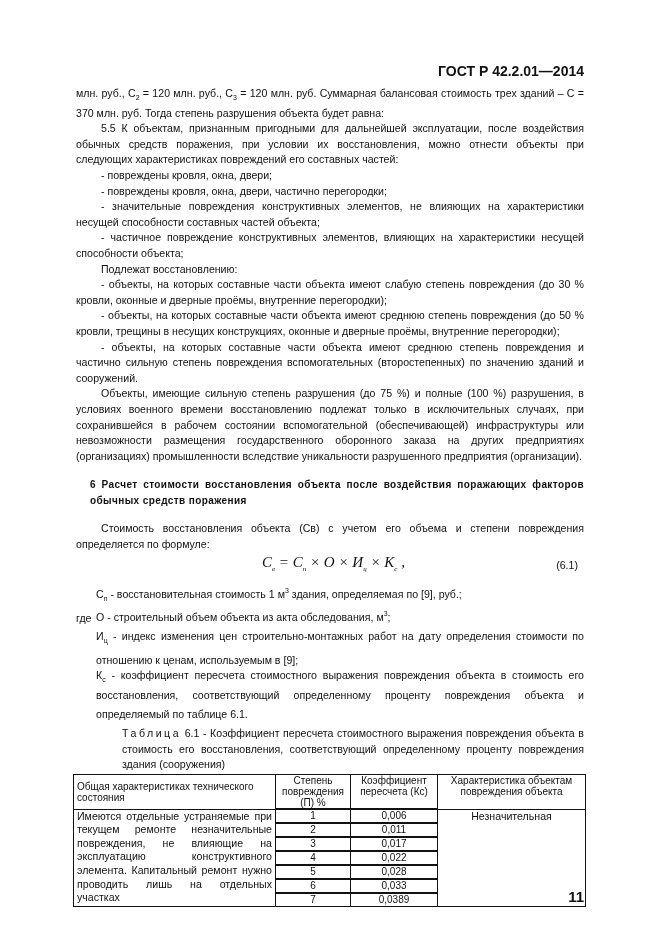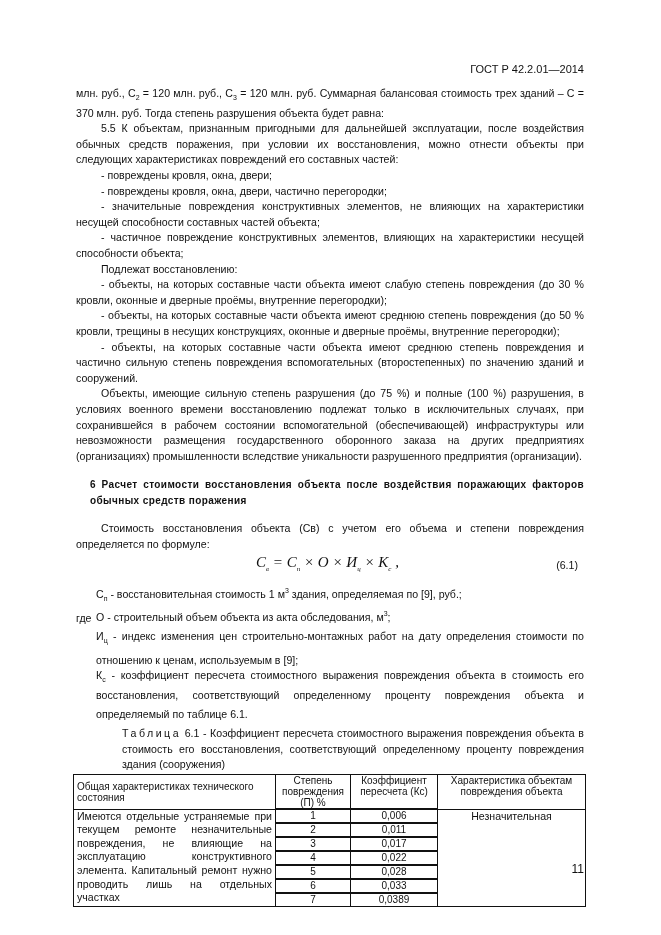--- a/index.html
+++ b/index.html
@@ -1,40 +1,40 @@
 <!DOCTYPE html>
 <html><head>
 <meta charset="utf-8">
 <style>
   html, body { margin: 0; padding: 0; background: #ffffff; }
   body { width: 661px; height: 935px; position: relative; overflow: hidden;
          font-family: "Liberation Sans", sans-serif; color: #111; font-size: 10.6px; }
-  .header { position: absolute; top: 63px; right: 77px; font-weight: normal; font-size: 11px; }
+  .header { position: absolute; top: 63px; right: 77px; font-weight: bold; font-size: 14px; }
   .content { position: absolute; left: 76px; top: 86px; width: 508px; line-height: 15.6px; }
   p { margin: 0; text-align: justify; }
   .ind { text-indent: 25px; }
   .formula1 { text-align: center; margin: 10px 0 13px 0; }
   h2 { font-size: 10px; font-weight: bold; margin: 13px 0 12px 0; padding-left: 14px; line-height: 16px; letter-spacing: 0.4px; text-align: justify; }
   .formula2 { position: relative; height: 24px; margin: 2px 0 4px 0; }
-  .formula2 .eq { position: absolute; left: 180px; top: 0; font-family: "Liberation Serif", serif; font-style: italic; font-size: 15px; }
+  .formula2 .eq { position: absolute; left: 186px; top: 0; font-family: "Liberation Serif", serif; font-style: italic; font-size: 15px; }
   .formula2 .num { position: absolute; right: 6px; top: 3px; }
   .where { position: relative; }
   .where .lbl { position: absolute; left: 0; top: 0; margin-top: 28px; }
   .where .defs { margin-left: 20px; }
   sub, sup { font-size: 7px; }
   .caption { margin-top: 4px; margin-left: 46px; }
   .spaced { letter-spacing: 2.5px; }
   table { border-collapse: collapse; width: 513px; margin-top: 1px; margin-left: -3px; font-size: 10px; }
   th, td { border: 1px solid #111; padding: 0 3px; vertical-align: top; font-weight: normal; }
   th { text-align: center; line-height: 11px; }
   th.c1 { text-align: left; vertical-align: middle; }
   td.num { text-align: center; line-height: 12px; height: 12px; border-top: 2px solid #111; }
   td.desc { text-align: justify; line-height: 13.6px; font-size: 10.6px; }
   td.char { text-align: center; line-height: 13px; font-size: 10.6px; }
-  .pagenum { position: absolute; top: 862px; right: 77px; font-size: 12px; }
+  .pagenum { position: absolute; top: 888px; right: 77px; font-size: 15px; font-weight: bold; }
 </style>
 </head>
 <body>
 
 <div class="header">ГОСТ Р 42.2.01—2014</div>
 
 <div class="content">
   <p><span>млн. руб., С</span><sub>2</sub><span> = 120 млн. руб., С</span><sub>3</sub><span> = 120 млн. руб. Суммарная балансовая стоимость трех зданий – С = 370 млн. руб. Тогда степень разрушения объекта будет равна:</span></p>
 
   <p class="ind">5.5 К объектам, признанным пригодными для дальнейшей эксплуатации, после воздействия обычных средств поражения, при условии их восстановления, можно отнести объекты при следующих характеристиках повреждений его составных частей:</p>

